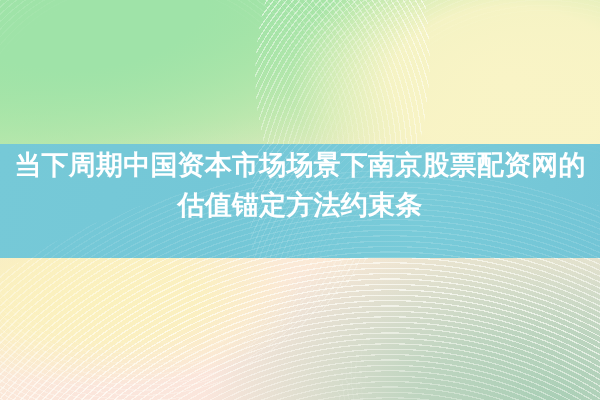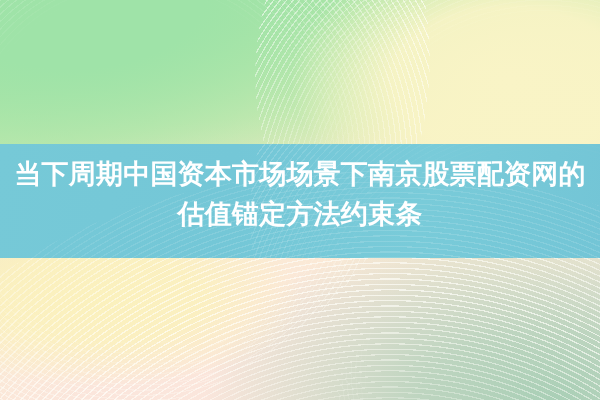--- a/index.html
+++ b/index.html
@@ -117,21 +117,21 @@
     -webkit-mask-image: radial-gradient(circle at 52% 88%, rgba(0,0,0,0) 34%, rgba(0,0,0,0.9) 60%, rgba(0,0,0,0) 95%);
     mask-image: radial-gradient(circle at 52% 88%, rgba(0,0,0,0) 34%, rgba(0,0,0,0.9) 60%, rgba(0,0,0,0) 95%);
   }
 
   .title-text {
     position: relative;
     z-index: 2;
     display: block;
     width: 584px;
     margin: 0 auto;
-    padding-top: 10px;
+    padding-top: 1px;
     text-align: center;
     color: #ffffff;
     font-size: 27px;
     line-height: 40px;
     font-weight: bold;
     letter-spacing: 0.2px;
     white-space: normal;
     word-break: break-all;
   }
 </style>

